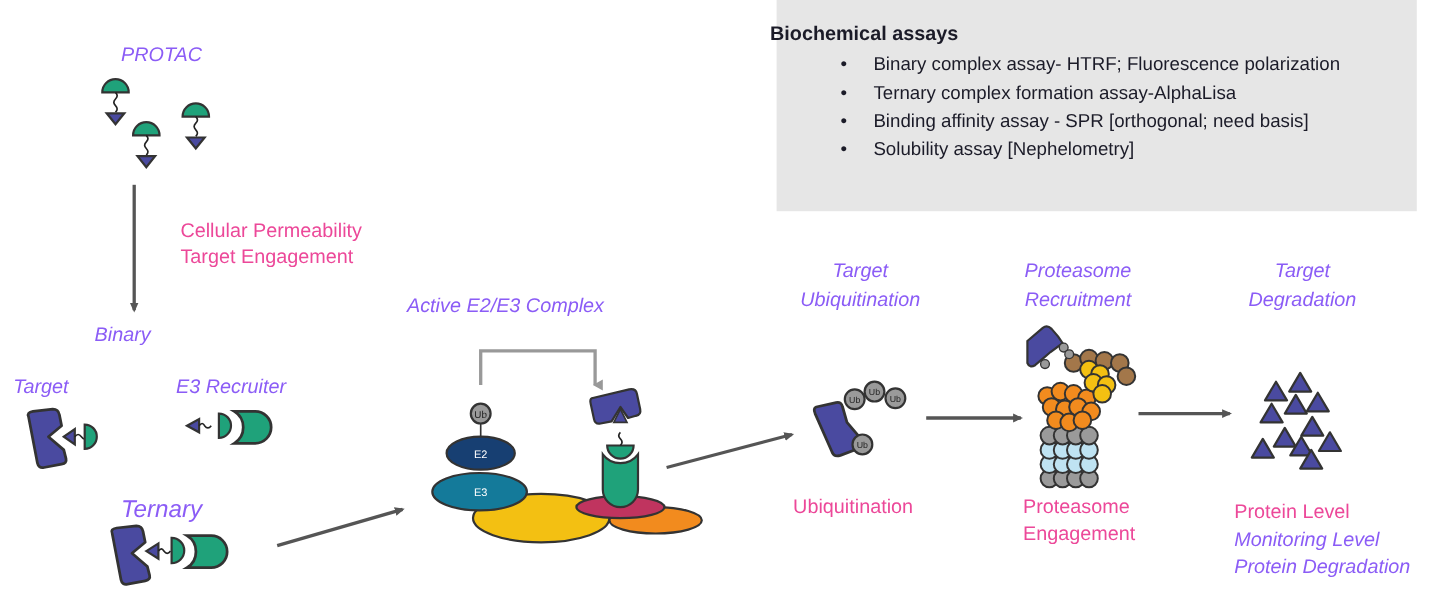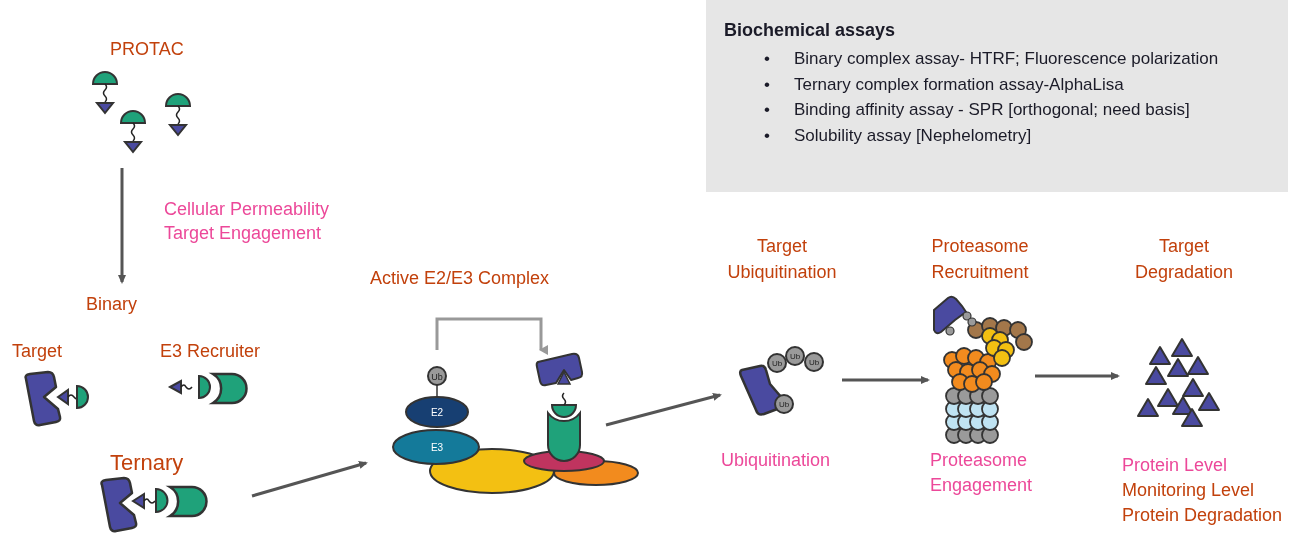--- a/index.html
+++ b/index.html
@@ -1,23 +1,23 @@
 <!DOCTYPE html>
 <html><head>
 <meta charset="utf-8">
 <style>
   html, body { margin:0; padding:0; background:#ffffff; }
   body { width:1300px; height:541px; position:relative; overflow:hidden;
          font-family:"Liberation Sans", "DejaVu Sans", sans-serif; color:#1b1b28; }
   .lbl { position:absolute; font-size:18px; line-height:22px; white-space:nowrap; }
   .center { text-align:center; }
   .accent { color:#ec4899; }
-  .dark { color:#c2410c; }
+  .dark { color:#8b5cf6;font-style:italic; }
   #assay-box { position:absolute; left:706px; top:0; width:582px; height:192px; background:#e6e6e6; }
-  #assay-title { position:absolute; left:724px; top:20px; font-size:18px; font-weight:bold; }
+  #assay-title { position:absolute; left:700px; top:20px; font-size:18px; font-weight:bold; }
   #assay-list { position:absolute; left:762px; top:46px; margin:0; padding:0; list-style:none; font-size:17px; line-height:25.5px; }
   #assay-list li { position:relative; padding-left:32px; }
   #assay-list li::before { content:"•"; position:absolute; left:2px; top:0; }
   svg#diagram { position:absolute; left:0; top:0; }
 </style>
 </head>
 <body>
 
 <div id="assay-box"></div>
 <div id="assay-title">Biochemical assays</div>

